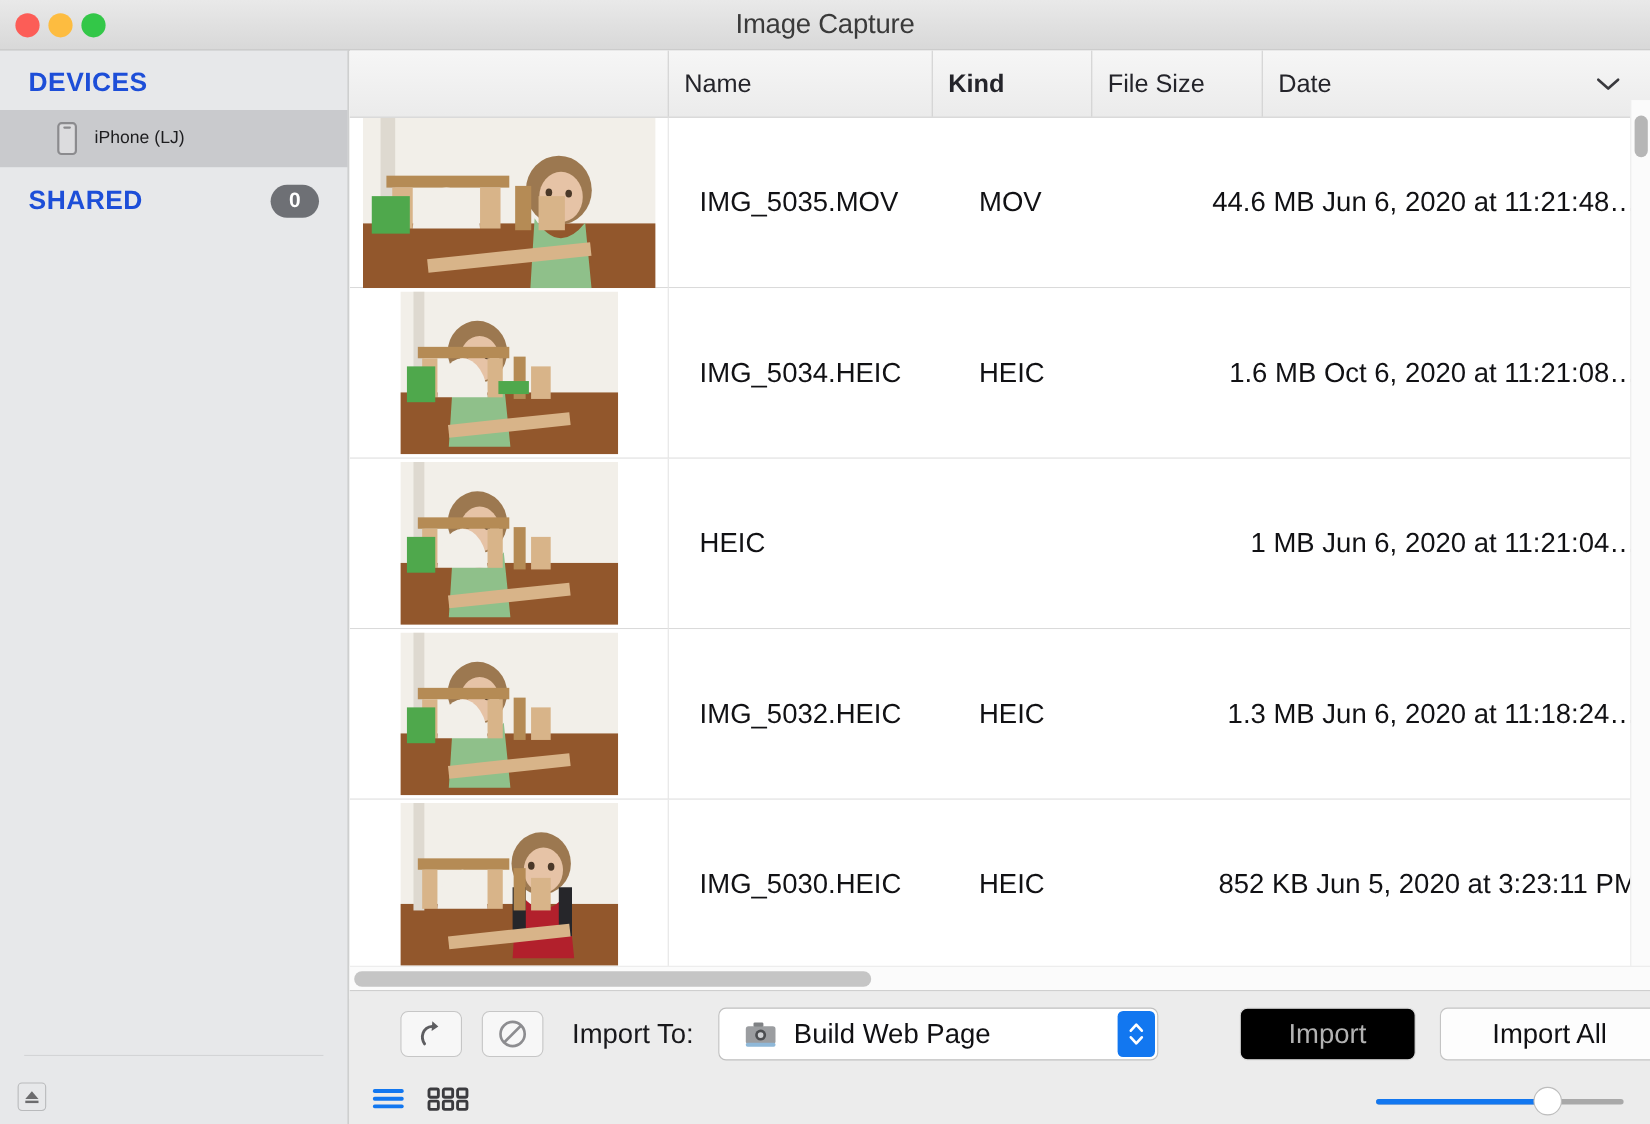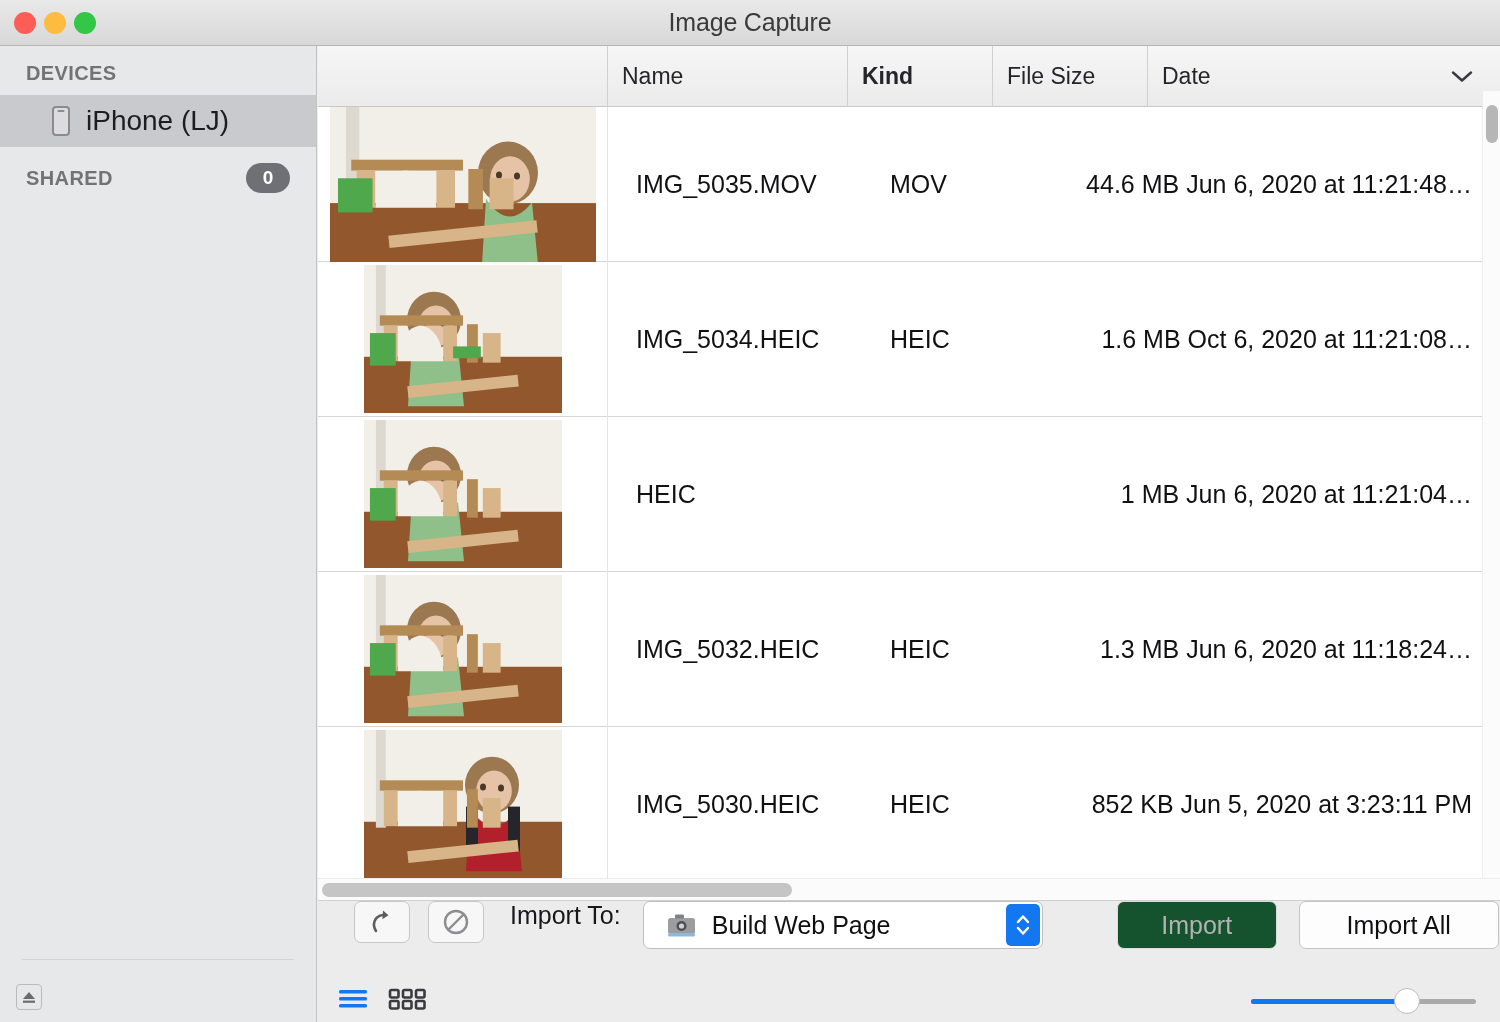--- a/index.html
+++ b/index.html
@@ -28,36 +28,36 @@
   .win-title {
     font-size:25px; color:#3a3a3a; letter-spacing:-0.2px;
   }
 
   
   .sidebar {
     position:absolute; left:0; top:46px; width:317px; height:976px;
     background:#e7e8ea; border-right:1px solid #c3c3c3;
   }
   .sb-header {
-    font-size:20px; color:#737373; font-weight:bold; letter-spacing:0.4px;
+    font-size:24px; color:#1d4ed8; font-weight:bold; letter-spacing:0.4px;
     padding:16px 0 10px 26px;
   }
   .sb-row {
     display:flex; align-items:center; height:52px; padding-left:52px;
   }
   .sb-row.selected { background:#c9cacd; }
   .phone-icon {
     width:18px; height:30px; border:2px solid #8b8b8e; border-radius:4px;
     background:#dcdcde; margin-right:16px; position:relative; flex:none;
   }
   .phone-icon::before {
     content:''; position:absolute; top:2px; left:50%; transform:translateX(-50%);
     width:7px; height:2px; background:#8b8b8e; border-radius:1px;
   }
-  .sb-label { font-size:28px; color:#1d1d1f; }
+  .sb-label { font-size:16px; color:#1d1d1f; }
   .sb-shared-row {
     display:flex; align-items:center; justify-content:space-between;
     padding:16px 26px 0 26px;
     gap:40px;
   }
   .badge {
     min-width:44px; height:30px; border-radius:15px; background:#6e7075;
     color:#fff; font-size:19px; font-weight:bold;
     display:flex; align-items:center; justify-content:center; padding:0 12px;
   }
@@ -103,21 +103,21 @@
     align-items:center; justify-content:center;
     border-right:1px solid #e4e4e4;
   }
   .thumb { display:block; }
   .thumb.landscape { width:266px; height:155px; }
   .thumb.portrait  { width:198px; height:148px; }
 
   .cell { font-size:25px; color:#111114; flex:none; }
   .cell.name  { width:240px; padding-left:14px; }
   .cell.kind  { width:145px; padding-left:14px; }
-  .cell.meta  { flex:1; text-align:right; padding-right:28px; white-space:nowrap; }
+  .cell.meta  { flex:1; text-align:right; padding-right:12px; white-space:nowrap; }
 
   
   .vscroll {
     position:absolute; right:0; top:45px; width:18px; height:817px;
     background:#fbfbfb; border-left:1px solid #ececec;
   }
   .vthumb {
     position:absolute; top:14px; left:3px; width:12px; height:38px;
     border-radius:6px; background:#b6b6b6;
   }
@@ -130,21 +130,21 @@
   .hthumb {
     position:absolute; left:4px; top:4px; width:470px; height:14px;
     border-radius:7px; background:#c5c5c5;
   }
 
   
   .bottombar {
     position:absolute; left:318px; top:900px; width:1182px; height:122px;
     background:#ececec; border-top:1px solid #cfcfcf;
   }
-  .bb-main { display:flex; height:78px; padding-left:36px; }
+  .bb-main { display:flex; align-items:center; height:78px; padding-left:46px; }
 
   .sq-btn {
     width:56px; height:42px; border:1px solid #c6c6c6; border-radius:7px;
     background:#f7f7f7; display:flex; align-items:center; justify-content:center;
     margin-right:18px; flex:none;
   }
   .import-to-label { font-size:25px; color:#18181b; margin:0 22px 0 8px; white-space:nowrap; }
 
   .popup {
     position:relative; width:400px; height:48px; border:1px solid #c0c0c0;
@@ -157,21 +157,21 @@
     position:absolute; right:2px; top:2px; width:34px; height:42px;
     border-radius:5px; background:#1277f0;
     display:flex; flex-direction:column; align-items:center; justify-content:center; gap:3px;
   }
 
   .btn {
     height:48px; border-radius:7px; border:1px solid #c4c4c4;
     display:flex; align-items:center; justify-content:center;
     font-size:25px; background:#fdfdfd; color:#101013; flex:none;
   }
-  .btn.disabled { color:#b2b2b2; background:#14532d; border-color:#dcdcdc; }
+  .btn.disabled { color:#b2b2b2; background:#000000; border-color:#dcdcdc; }
   .btn.import { width:160px; margin-left:74px; }
   .btn.import-all { width:200px; margin-left:22px; }
 
   .bb-footer {
     display:flex; align-items:center; justify-content:space-between;
     height:44px; padding:0 24px 0 20px;
   }
   .view-toggles { display:flex; align-items:center; gap:20px; }
   .zoom-slider { position:relative; width:225px; height:26px; }
   .track-bg {

